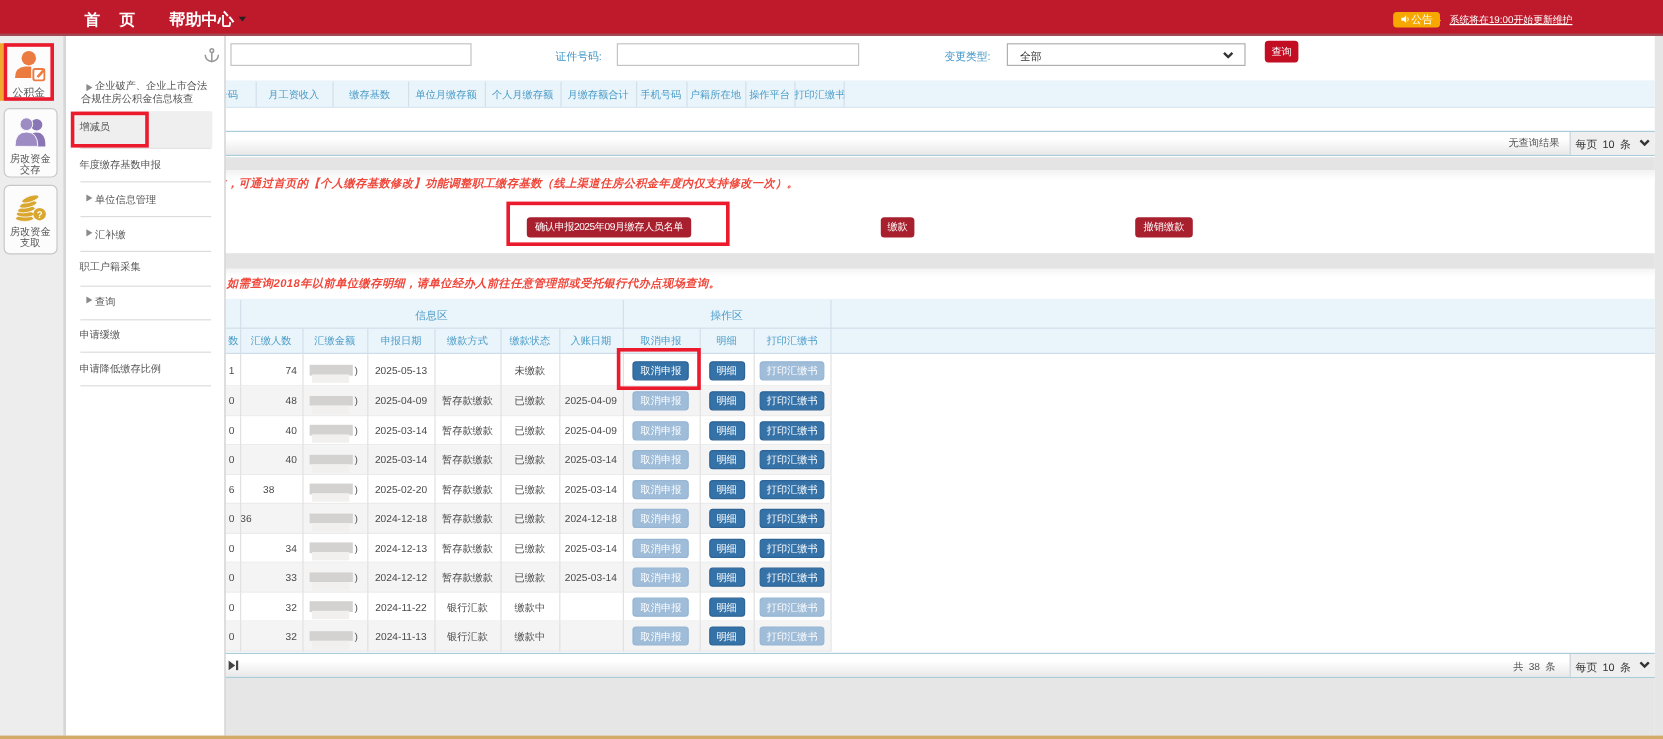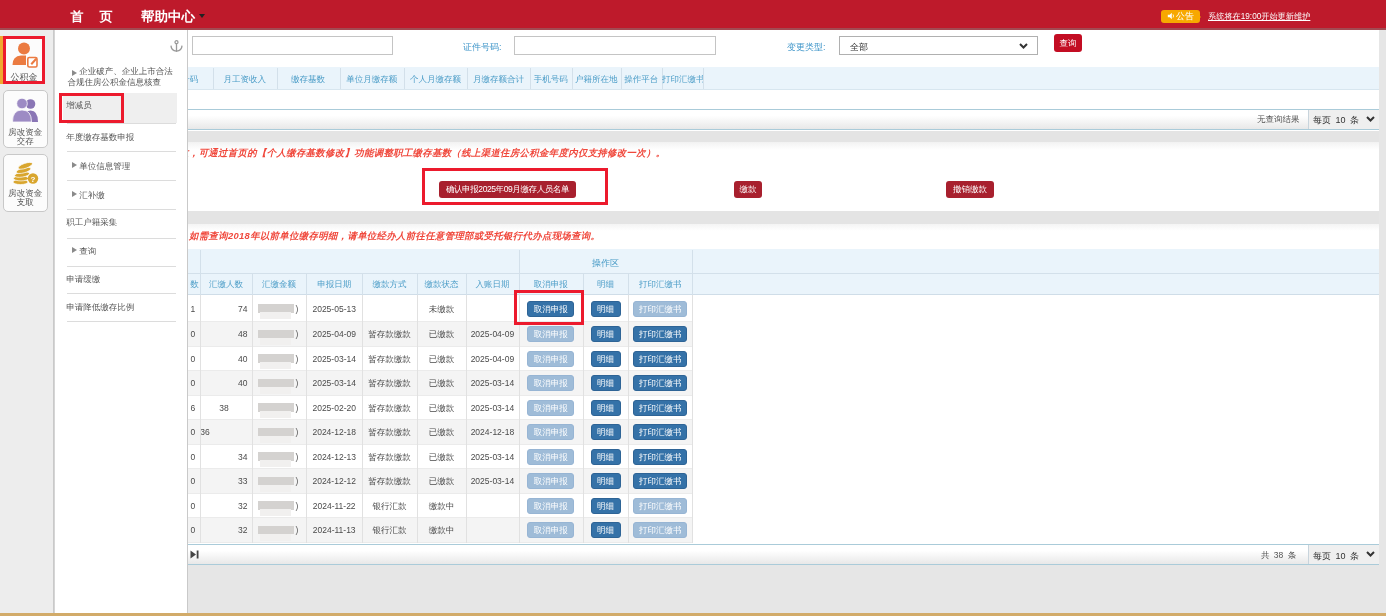--- a/index.html
+++ b/index.html
@@ -80,20 +80,21 @@
 <div class="abs" style="left:54px;top:141.5px;width:1325px;height:8px;background:linear-gradient(#f2f2f2,#ffffff);"></div>
 <div class="redline" style="left:62.5px;top:146.5px;">如单位需要进行缴存基数修改，可通过首页的【个人缴存基数修改】功能调整职工缴存基数（线上渠道住房公积金年度内仅支持修改一次）。</div>
 <div class="rbtn" style="left:439px;top:181px;width:137px;height:17px;line-height:17px;font-size:8.5px;letter-spacing:-0.4px;">确认申报2025年09月缴存人员名单</div>
 <div class="rbtn" style="left:734px;top:181px;width:28px;height:17px;line-height:17px;">缴款</div>
 <div class="rbtn" style="left:946px;top:181px;width:48px;height:17px;line-height:17px;">撤销缴款</div>
 <div class="grayband" style="left:54px;top:210.5px;height:13.5px;"></div>
 <div class="abs" style="left:54px;top:224px;width:1325px;height:7px;background:linear-gradient(#f4f4f4,#ffffff);"></div>
 <div class="redline" style="left:189px;top:229.5px;">如需查询2018年以前单位缴存明细，请单位经办人前往任意管理部或受托银行代办点现场查询。</div>
 <div class="abs" style="left:54px;top:249px;width:1325px;height:46px;background:#eaf4fb;border-bottom:1px solid #cfdde8;"></div>
 <div class="abs" style="left:54px;top:273px;width:1325px;height:1px;background:#d3e0ea;"></div>
+<div class="hcell" style="left:200.3px;top:257px;width:318.6px;font-size:9px;">信息区</div>
 <div class="hcell" style="left:518.9px;top:257px;width:173.2px;font-size:9px;">操作区</div>
 <div class="hcell" style="left:150.0px;top:279px;width:48.8px;text-align:right;">数</div>
 <div class="hcell" style="left:200.3px;top:279px;width:51.2px;">汇缴人数</div>
 <div class="hcell" style="left:251.5px;top:279px;width:54.9px;">汇缴金额</div>
 <div class="hcell" style="left:306.4px;top:279px;width:55.6px;">申报日期</div>
 <div class="hcell" style="left:362.0px;top:279px;width:55.2px;">缴款方式</div>
 <div class="hcell" style="left:417.2px;top:279px;width:48.7px;">缴款状态</div>
 <div class="hcell" style="left:465.9px;top:279px;width:53.0px;">入账日期</div>
 <div class="hcell" style="left:518.9px;top:279px;width:63.8px;">取消申报</div>
 <div class="hcell" style="left:582.7px;top:279px;width:45.5px;">明细</div>

